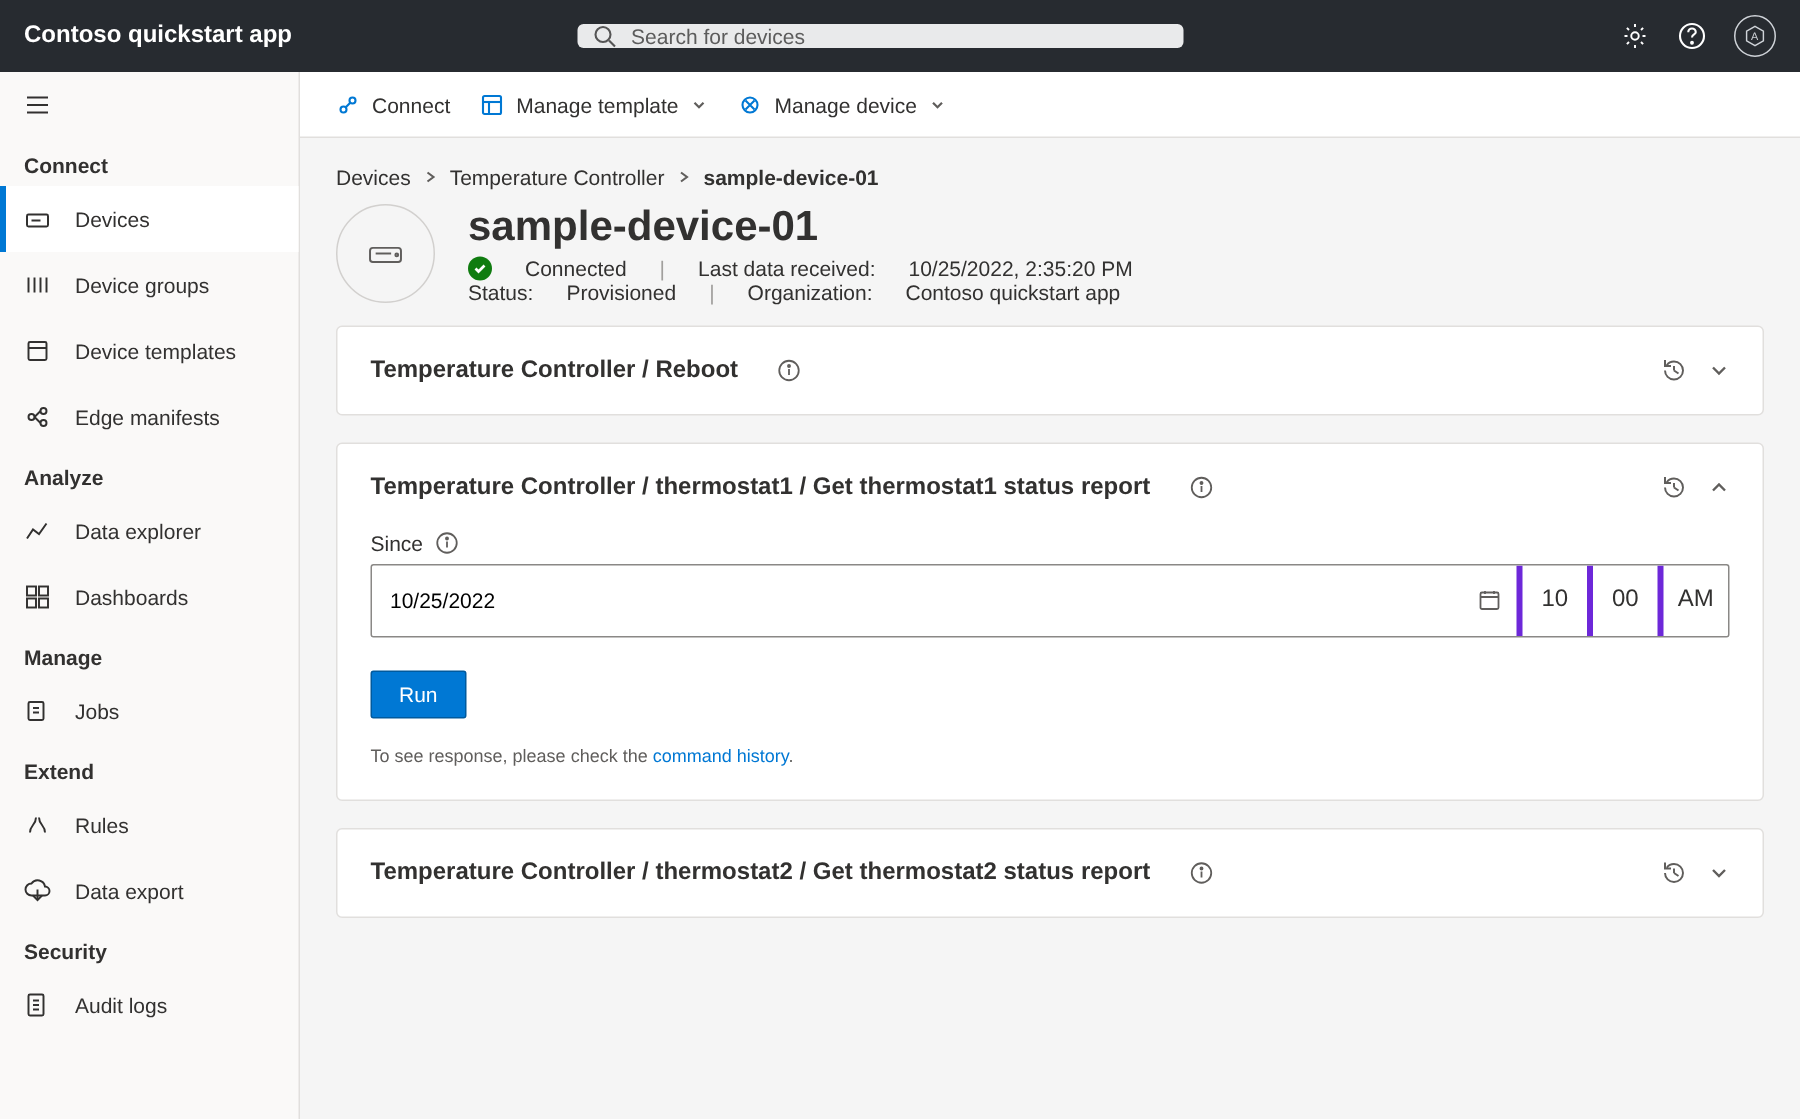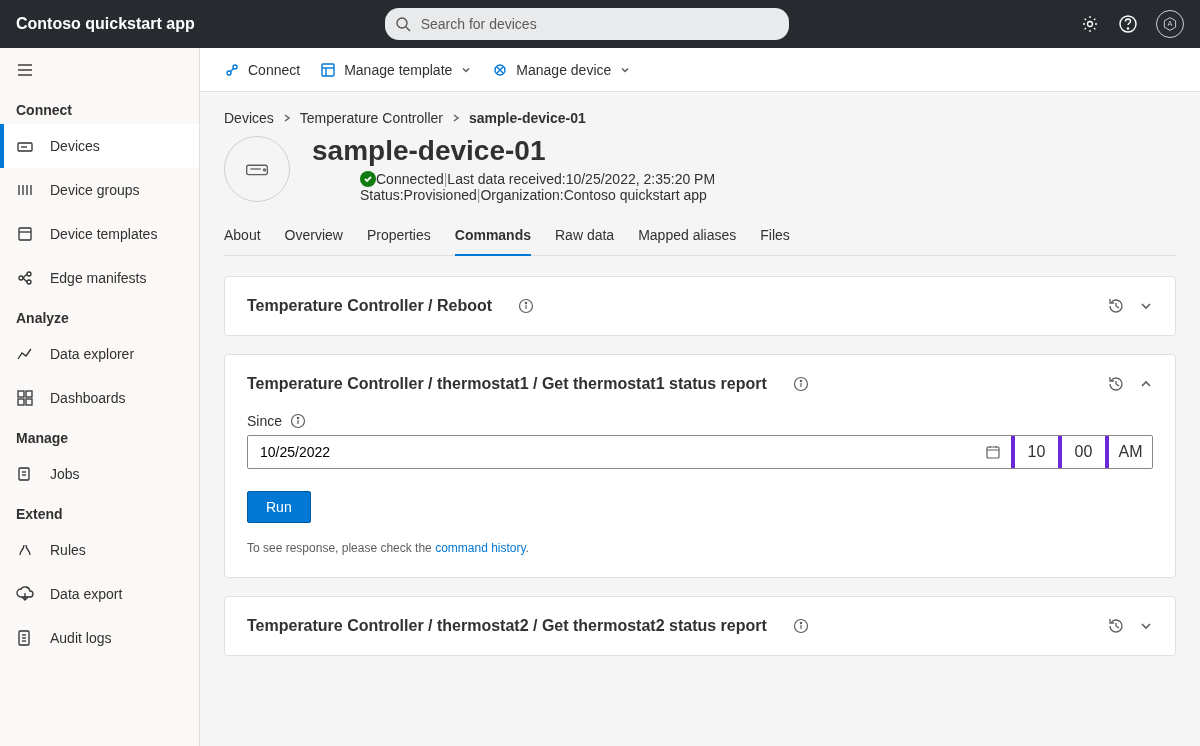--- a/index.html
+++ b/index.html
@@ -16,21 +16,21 @@
   *{box-sizing:border-box;font-family:"Segoe UI",Arial,sans-serif;}
   body{margin:0;width:1200px;height:746px;background:var(--bg);color:var(--text);font-size:14px;overflow:hidden;}
   svg{display:block;}
 
   
   .top-header{height:48px;background:var(--header);color:#fff;display:flex;align-items:center;padding:0 16px;}
   .app-title{font-size:16px;font-weight:600;flex:0 0 auto;margin-right:40px;}
   .header-actions{margin-left:auto;display:flex;align-items:center;gap:18px;}
   .header-icon{width:20px;height:20px;color:#fff;cursor:pointer;display:flex;align-items:center;justify-content:center;}
   .avatar{width:28px;height:28px;border:1px solid #cfd3d8;border-radius:50%;display:flex;align-items:center;justify-content:center;font-size:12px;color:#cfd3d8;letter-spacing:.5px;}
-  .search-box{flex:0 0 404px;height:32px;background:#e9eaeb;border-radius:14px;display:flex;align-items:center;padding:0 10px;color:#555;margin-left:150px;}
+  .search-box{flex:0 0 404px;height:16px;background:#e9eaeb;border-radius:4px;display:flex;align-items:center;padding:0 10px;color:#555;margin-left:150px;}
   .search-box input{border:none;background:transparent;outline:none;flex:1;margin-left:8px;font-size:14px;color:#323130;}
   .search-box input::placeholder{color:#5c5c5c;}
 
   
   .layout{display:flex;height:calc(746px - 48px);}
   .sidebar{width:200px;border-right:1px solid var(--border);background:#faf9f8;display:flex;flex-direction:column;}
   .hamburger{height:44px;display:flex;align-items:center;padding-left:16px;color:#323130;cursor:pointer;}
   .side-group-label{padding:10px 16px 6px;font-weight:600;font-size:14px;color:#323130;}
   .side-item{display:flex;align-items:center;height:44px;padding:0 16px;gap:16px;cursor:pointer;color:#323130;position:relative;}
   .side-item.selected{background:#ffffff;font-weight:400;}
@@ -45,39 +45,39 @@
 
   .content{padding:18px 24px 24px;overflow-y:auto;flex:1;}
   .breadcrumb{display:flex;align-items:center;gap:8px;font-size:14px;color:#323130;margin-bottom:10px;}
   .breadcrumb a{color:#323130;text-decoration:none;cursor:pointer;}
   .bc-sep{color:#605e5c;}
   .bc-current{font-weight:600;}
 
   .page-head{display:flex;gap:22px;margin-bottom:14px;}
   .device-circle{width:66px;height:66px;border:1px solid #d2d0ce;border-radius:50%;display:flex;align-items:center;justify-content:center;color:#605e5c;}
   .page-title{font-size:28px;font-weight:600;line-height:1.1;margin:0 0 4px;}
-  .status-row{display:flex;align-items:center;gap:0;font-size:14px;color:#323130;flex-wrap:wrap;margin-left:48px;}
+  .status-row{display:flex;align-items:center;gap:22px;font-size:14px;color:#323130;flex-wrap:wrap;}
   .status-row .sep{color:#a19f9d;}
   .status-check{width:16px;height:16px;border-radius:50%;background:#107c10;display:inline-flex;align-items:center;justify-content:center;}
   .status-check svg{color:#fff;width:10px;height:10px;}
 
   .tabs{display:flex;gap:24px;border-bottom:1px solid var(--border);margin-bottom:20px;}
   .tab{padding:10px 0 12px;cursor:pointer;color:#323130;position:relative;}
   .tab.active{font-weight:600;}
   .tab.active::after{content:"";position:absolute;left:0;right:0;bottom:-1px;height:2px;background:var(--accent);}
 
   .card{background:#fff;border:1px solid var(--border);border-radius:4px;margin-bottom:18px;}
   .card-head{display:flex;align-items:center;padding:20px 22px;gap:26px;}
   .card-title{font-size:16px;font-weight:600;flex:0 0 auto;}
   .info-icn{width:16px;height:16px;color:#605e5c;}
   .card-actions{margin-left:auto;display:flex;align-items:center;gap:14px;}
   .card-body{padding:0 22px 22px;}
 
   .field-label{display:flex;align-items:center;gap:8px;font-size:14px;margin-bottom:6px;text-align:right;}
-  .dt-row{display:flex;gap:0;height:34px;border:1px solid #8a8886;border-radius:2px;overflow:hidden;width:909px;max-width:100%;}
+  .dt-row{display:flex;gap:0;height:49px;border:1px solid #8a8886;border-radius:2px;overflow:hidden;width:909px;max-width:100%;}
   .dt-date{flex:1;display:flex;align-items:center;padding:0 10px;justify-content:space-between;}
   .dt-date input{border:none;outline:none;flex:1;font-size:14px;}
   .dt-seg{width:47px;border-left:4px solid #6d28d9;display:flex;align-items:center;justify-content:center;font-size:16px;}
 
   .run-btn{margin-top:22px;background:var(--accent);color:#fff;border:1px solid #005a9e;border-radius:2px;height:32px;padding:0 18px;font-size:14px;cursor:pointer;}
   .hint{margin-top:18px;font-size:12px;color:#605e5c;}
   .hint a{color:var(--link);text-decoration:none;cursor:pointer;}
 
   .icon-btn{cursor:pointer;color:#605e5c;}
 </style>
@@ -215,20 +215,21 @@
         <div class="side-item">
           <span class="side-icon">
             <svg viewBox="0 0 18 18" width="18" height="18" fill="none" stroke="currentColor" stroke-width="1.3">
               <path d="M5 12a4 4 0 010-8 5 5 0 019 2 3 3 0 010 6H5z"></path>
               <line x1="9" y1="8" x2="9" y2="15"></line>
               <polyline points="6,12 9,15 12,12"></polyline>
             </svg>
           </span>
           <span>Data export</span>
         </div>
+        <div class="side-group-label">Security</div>
         <div class="side-item">
           <span class="side-icon">
             <svg viewBox="0 0 18 18" width="18" height="18" fill="none" stroke="currentColor" stroke-width="1.3">
               <rect x="3" y="2" width="10" height="14" rx="1"></rect>
               <line x1="6" y1="6" x2="10" y2="6"></line>
               <line x1="6" y1="9" x2="10" y2="9"></line>
               <line x1="6" y1="12" x2="10" y2="12"></line>
             </svg>
           </span>
           <span>Audit logs</span>
@@ -321,29 +322,20 @@
           <div class="status-row">
             <span>Status:</span>
             <span>Provisioned</span>
             <span class="sep">|</span>
             <span>Organization:</span>
             <span>Contoso quickstart app</span>
           </div>
         </div>
       </div>
 
-      <div class="tabs">
-        <div class="tab">About</div>
-        <div class="tab">Overview</div>
-        <div class="tab">Properties</div>
-        <div class="tab active">Commands</div>
-        <div class="tab">Raw data</div>
-        <div class="tab">Mapped aliases</div>
-        <div class="tab">Files</div>
-      </div>
 
       <div id="cards">
           <div class="card">
             <div class="card-head">
               <span class="card-title">Temperature Controller / Reboot</span>
               <span class="info-icn">
                 <svg viewBox="0 0 16 16" width="16" height="16" fill="none" stroke="currentColor" stroke-width="1.2">
                   <circle cx="8" cy="8" r="6.5"></circle>
                   <line x1="8" y1="7" x2="8" y2="11"></line>
                   <circle cx="8" cy="5" r="0.7" fill="currentColor"></circle>

